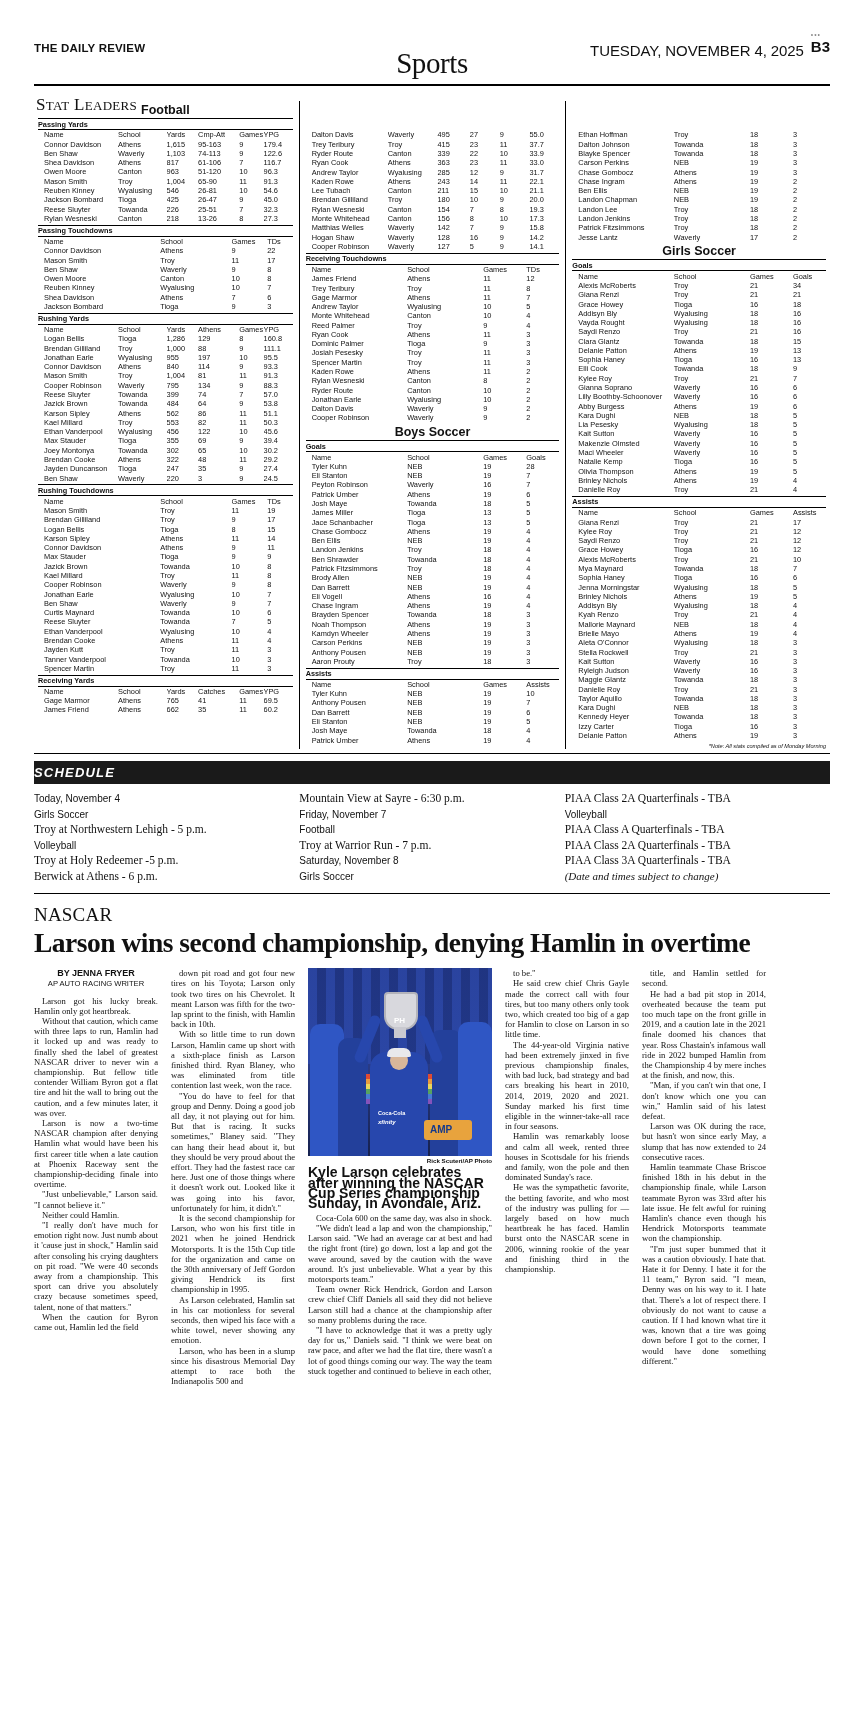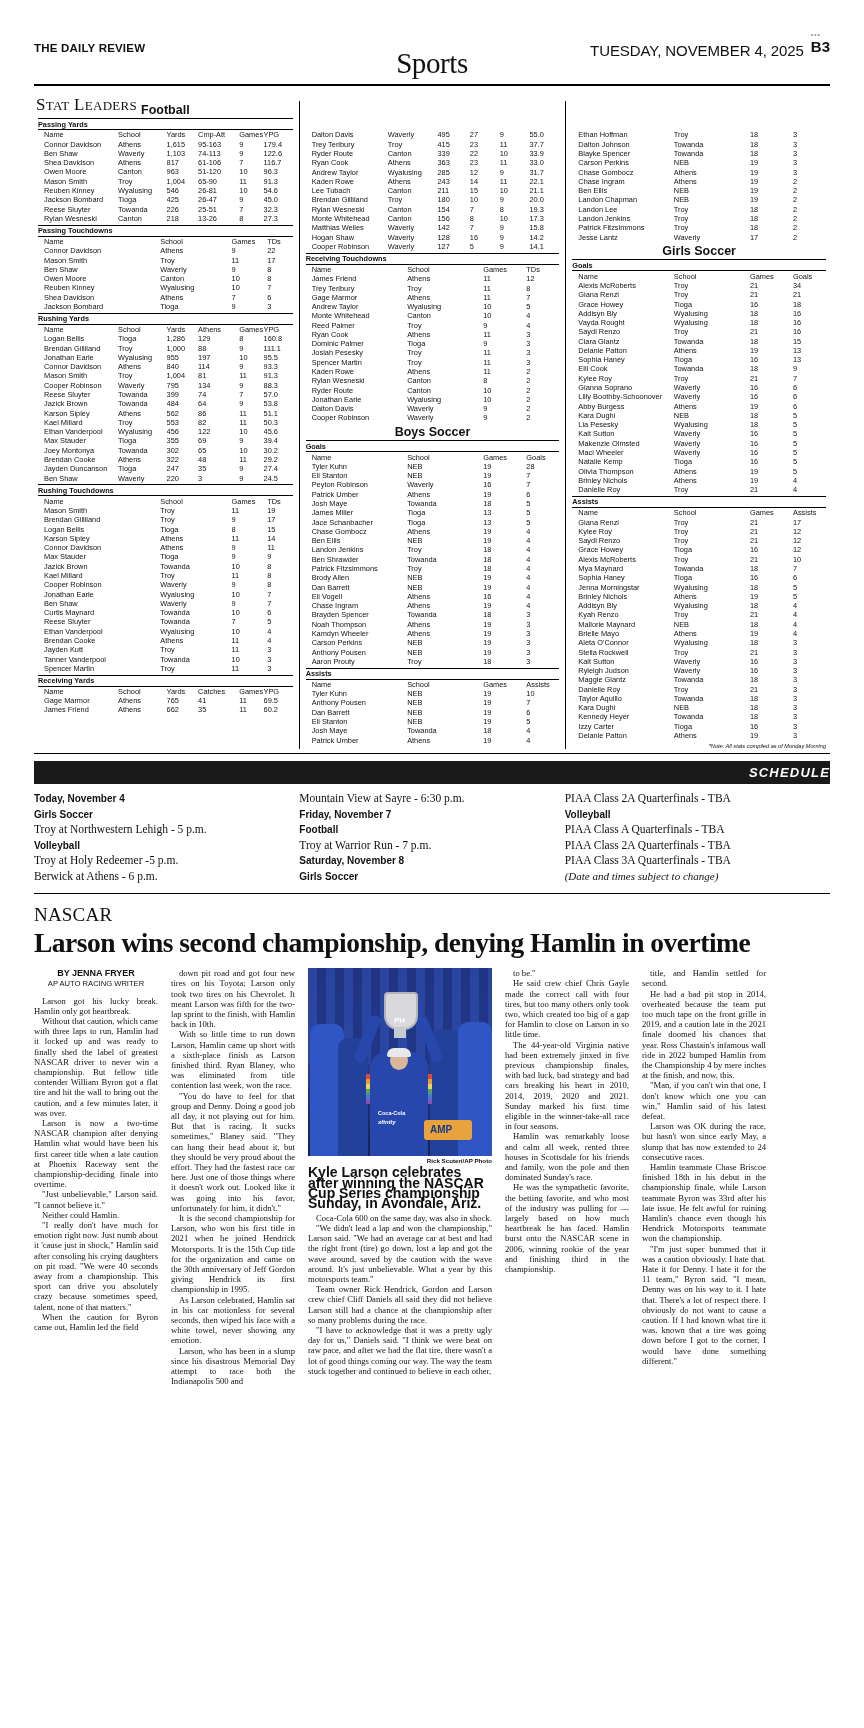--- a/index.html
+++ b/index.html
@@ -27,26 +27,26 @@
             font-family:"Liberation Sans",sans-serif;font-weight:bold;font-size:7.3px;line-height:9px;padding:.5px 0;margin:1px 0 0 0;}
   table.st{width:100%;border-collapse:collapse;font-size:7.4px;font-family:"Liberation Sans",sans-serif;table-layout:fixed;}
   table.st td{padding:.45px 0;line-height:8.4px;white-space:nowrap;overflow:hidden;}
   table.st tr.hdr td{padding-top:1.3px;}
   .c-name{padding-left:6px !important;}
   .num{text-align:left;}
   .note{font-family:"Liberation Sans",sans-serif;font-style:italic;font-size:5.6px;text-align:right;padding-top:2px;}
 
   
   .sched-rule{height:1.6px;background:#000;margin:4px 30px 0 30px;}
-  .sched-band{background:#1a1a1a;color:#fff;margin:7px 30px 0 30px;text-align:right;
+  .sched-band{background:#1a1a1a;color:#fff;margin:7px 30px 0 30px;text-align:left;
               font-family:"Liberation Sans",sans-serif;font-style:italic;font-weight:bold;
               font-size:13px;letter-spacing:1.2px;padding:3.5px 0 4px 0;}
   .sched-cols{display:flex;padding:7px 30px 0 30px;gap:0;}
   .sched-col{width:268px;font-size:11px;line-height:15.6px;}
-  .sched-col .d{font-family:"Liberation Sans",sans-serif;font-weight:bold;font-size:10px;}
+  .sched-col .d{font-family:"Liberation Sans",sans-serif;font-weight:normal;font-size:10px;}
   .sched-col .g{font-family:"Liberation Serif",serif;font-size:11.5px;}
   .sched-col .it{font-style:italic;font-size:11px;}
   .sched-bottom-rule{height:1.6px;background:#000;margin:8px 30px 0 30px;}
 
   
   .kicker{font-family:"Liberation Serif",serif;font-size:19px;padding:10px 30px 0 30px;letter-spacing:.2px;}
   .headline{font-family:"Liberation Serif",serif;font-weight:bold;font-size:27.5px;
             padding:1px 30px 0 30px;letter-spacing:-.5px;line-height:31px;}
   .story{display:flex;padding:10px 30px 0 30px;gap:13px;}
   .scol{width:124px;font-size:8.6px;line-height:10.2px;text-align:justify;font-family:"Liberation Serif",serif;}

